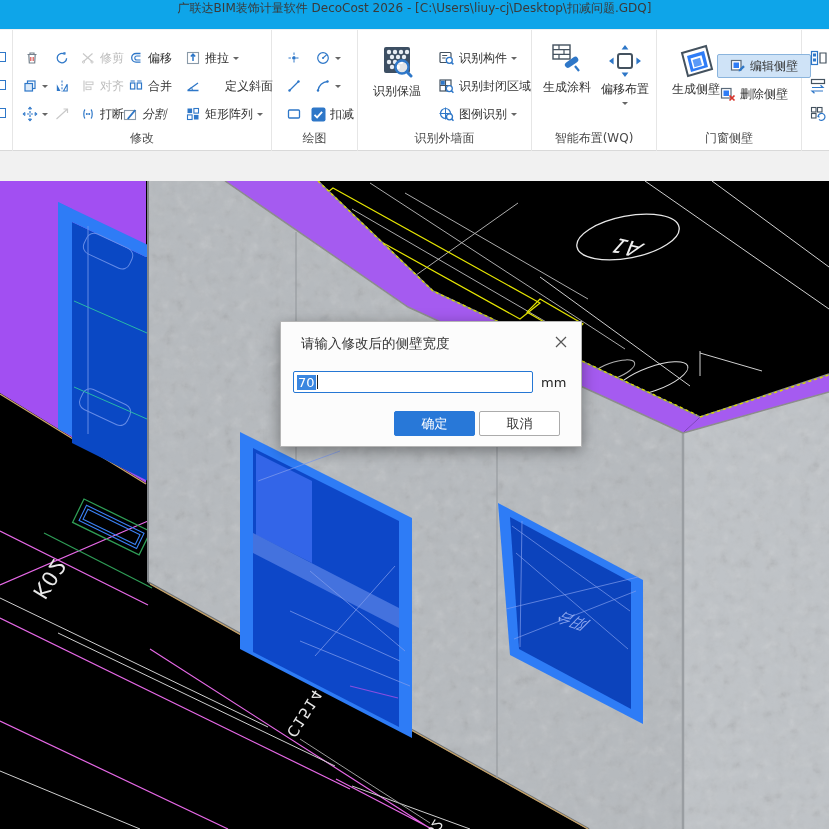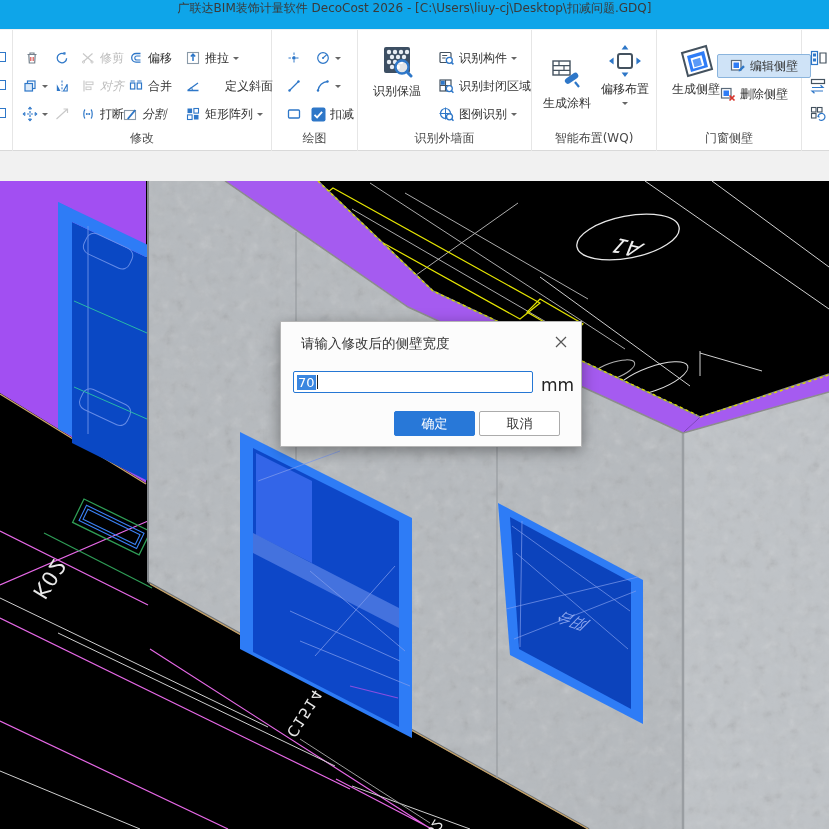--- a/index.html
+++ b/index.html
@@ -32,21 +32,21 @@
   #dialog{position:absolute;left:280px;top:321px;width:302px;height:126px;background:#fcfcfc;
           border:1px solid #b5b5b5;box-shadow:0 4px 14px rgba(0,0,0,.38);z-index:50;}
   #dlg-title{position:absolute;left:20px;top:13px;font-size:13.5px;color:#333;}
   #dlg-close{position:absolute;right:11px;top:11px;width:18px;height:18px;display:flex;
              align-items:center;justify-content:center;cursor:pointer;color:#555;}
   #dlg-input{position:absolute;left:12px;top:49px;width:240px;height:22px;background:#fff;
              border:1px solid #2577d4;border-radius:2px;display:flex;align-items:center;
              padding:0 3px;font-size:13px;color:#111;cursor:text;}
   #dlg-input .sel{background:#3a86e0;color:#fff;padding:0 1px;}
   #dlg-input .cursorbar{width:1px;height:14px;background:#222;margin-left:1px;}
-  #dlg-unit{position:absolute;left:260px;top:53px;font-size:17px;color:#222;text-align:center;}
+  #dlg-unit{position:absolute;left:260px;top:53px;font-size:13px;color:#222;text-align:center;}
   .dlg-btn{position:absolute;top:89px;width:81px;height:25px;border-radius:2px;
            display:flex;align-items:center;justify-content:center;font-size:13px;cursor:pointer;}
   #btn-ok{left:113px;background:#2878d8;color:#fff;border:1px solid #2878d8;}
   #btn-cancel{left:198px;background:#fff;color:#333;border:1px solid #ababab;}
 </style>
 </head>
 <body>
 
 <div id="app">
 
@@ -107,21 +107,21 @@
           </svg>
         <span class="caret"></span>
       </div>
       <div class="btn-s" style="left:41px;top:44px;">
         <svg class="ic" width="16" height="16" viewBox="0 0 16 16" fill="none">
           <path d="M8 2.5v11" stroke="#2e77c8" stroke-width="1" stroke-dasharray="2 1.4"></path>
           <path d="M6.5 13L2.8 6.2V13z" fill="#2e77c8"></path>
             <path d="M9.5 13l3.7-6.8V13z" stroke="#2e77c8" stroke-width="1.1"></path>
           </svg>
       </div>
-      <div class="btn-s dis" style="left:67px;top:44px;font-style:italic;">
+      <div class="btn-s dis" style="left:67px;top:44px;">
         <svg class="ic" width="16" height="16" viewBox="0 0 16 16" fill="none">
           <path d="M4 2.5v11" stroke="#c9c9c9" stroke-width="1.2"></path>
           <rect x="6" y="4" width="7" height="2.6" stroke="#c9c9c9"></rect>
             <rect x="6" y="9" width="5" height="2.6" stroke="#c9c9c9"></rect>
           </svg>
         <span>对齐</span>
       </div>
       <div class="btn-s" style="left:115px;top:44px;">
         <svg class="ic" width="16" height="16" viewBox="0 0 16 16" fill="none">
           <rect x="2.5" y="5" width="4.3" height="6" stroke="#2e77c8" stroke-width="1.2"></rect>
@@ -273,21 +273,21 @@
           <circle cx="11.5" cy="10.8" r="3" fill="#fff" stroke="#2e77c8" stroke-width="1.3"></circle>
           <path d="M13.6 12.9l1.9 1.9" stroke="#2e77c8" stroke-width="1.5"></path>
           </svg>
         <span>图例识别</span>
         <span class="caret"></span>
       </div>
       <div class="grp-label">识别外墙面</div>
     </div>
 
     <div class="grp" style="left:532px;width:125px;">
-      <div class="big-btn" style="left:6px;top:28px;width:58px;font-family:Liberation Mono, monospace;">
+      <div class="big-btn" style="left:6px;top:12px;width:58px;font-family:Liberation Mono, monospace;">
         <svg class="ic" width="32" height="34" viewBox="0 0 32 34" fill="none">
           <rect x="2" y="3" width="17" height="14" stroke="#44525f" stroke-width="1.4"></rect>
           <path d="M2 7.7h17M2 12.3h17M8 3v4.7M13 7.7v4.6M8 12.3V17" stroke="#44525f" stroke-width="1.2"></path>
           <g transform="rotate(-35 21 20)">
             <rect x="13" y="17" width="15" height="6" rx="3" fill="#2e77c8"></rect>
             </g>
           <path d="M24 24l4 5" stroke="#2e77c8" stroke-width="2.2"></path>
           </svg>
         <span class="txt">生成涂料</span>
       </div>

